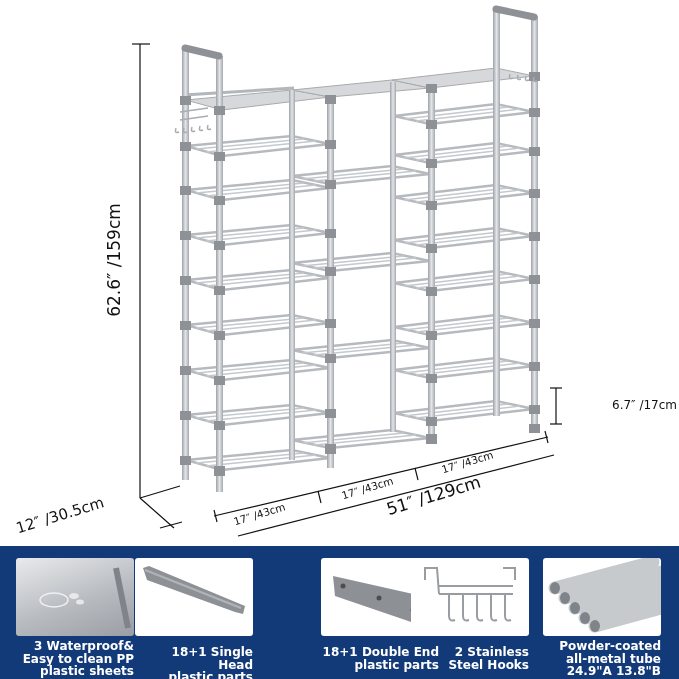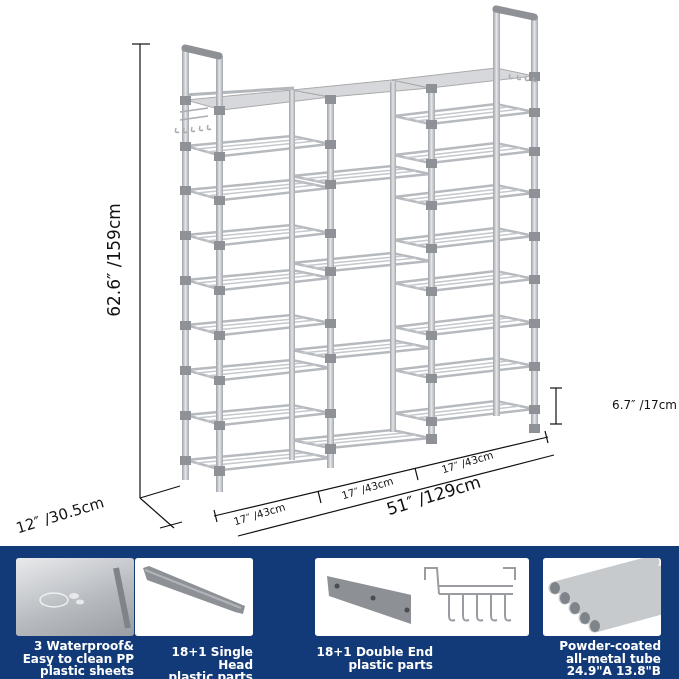--- a/index.html
+++ b/index.html
@@ -233,41 +233,43 @@
   <div class="card" style="left:135px;">
     <div class="pic">
       <svg width="118" height="78" viewBox="0 0 118 78">
         <path d="M8 10 L14 8 L110 48 L108 56 L100 54 L12 22 Z" fill="#8d9196"></path>
         <path d="M10 12 L106 50" stroke="#b0b4b9" stroke-width="2"></path>
       </svg>
     </div>
     <div class="cap" style="margin-top:10px;white-space:pre-line;">18+1 Single Head
 plastic parts</div>
   </div>
-  <div class="card" style="left:279px;padding-left:36px;">
+  <div class="card" style="left:285px;padding-left:36px;">
     <div class="pic">
       <svg width="118" height="78" viewBox="0 0 118 78">
         <path d="M12 18 L110 40 L108 62 L96 66 L14 38 Z" fill="#8d9196"></path>
         <circle cx="22" cy="28" r="2.5" fill="#4a4e53"></circle>
           <circle cx="58" cy="40" r="2.5" fill="#4a4e53"></circle>
           <circle cx="92" cy="52" r="2.5" fill="#4a4e53"></circle>
       </svg>
     </div>
     <div class="cap" style="margin-top:10px;white-space:pre-line;">18+1 Double End
 plastic parts</div>
   </div>
   <div class="card" style="left:411px;">
     <div class="pic">
       <svg width="118" height="78" viewBox="0 0 118 78" stroke="#999da2" stroke-width="2" fill="none">
         <path d="M14 22 L14 10 L26 10 L28 36"></path>
         <path d="M92 10 L104 10 L104 22"></path>
         <path d="M28 28 L102 28 M28 36 L102 36"></path>
         <path d="M38 36 L38 58 q0 6 6 4 M52 36 L52 58 q0 6 6 4 M66 36 L66 58 q0 6 6 4 M80 36 L80 58 q0 6 6 4 M94 36 L94 58 q0 6 6 4"></path>
       </svg>
     </div>
+    <div class="cap" style="margin-top:10px;white-space:pre-line;">2 Stainless
+Steel Hooks</div>
   </div>
   <div class="card" style="left:543px;">
     <div class="pic">
       <svg width="118" height="78" viewBox="0 0 118 78">
         <g stroke="#c7cacd" stroke-width="13" stroke-linecap="round">
           <line x1="12" y1="30" x2="110" y2="4"></line>
             <line x1="22" y1="40" x2="118" y2="14"></line>
           <line x1="32" y1="50" x2="118" y2="26"></line>
             <line x1="42" y1="60" x2="118" y2="38"></line>
           <line x1="52" y1="68" x2="118" y2="50"></line>

